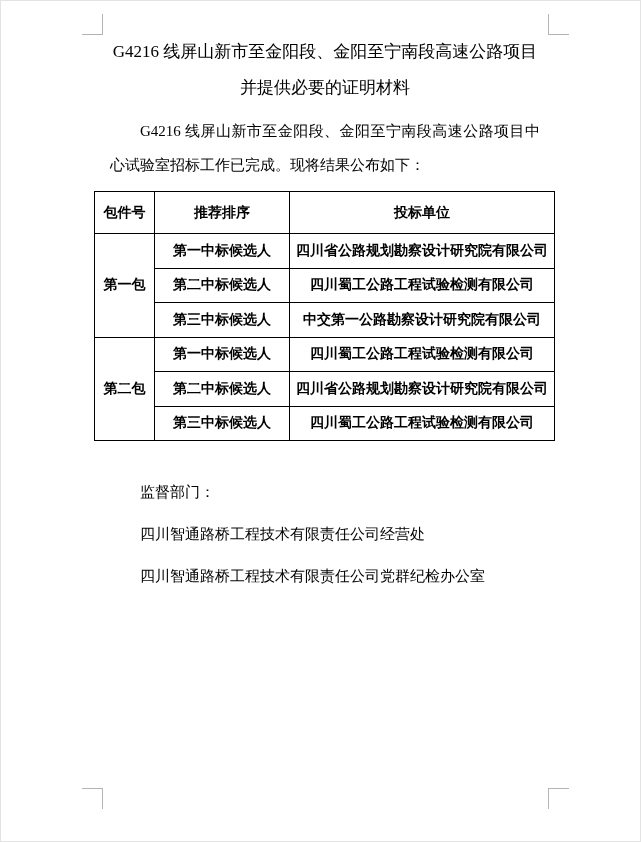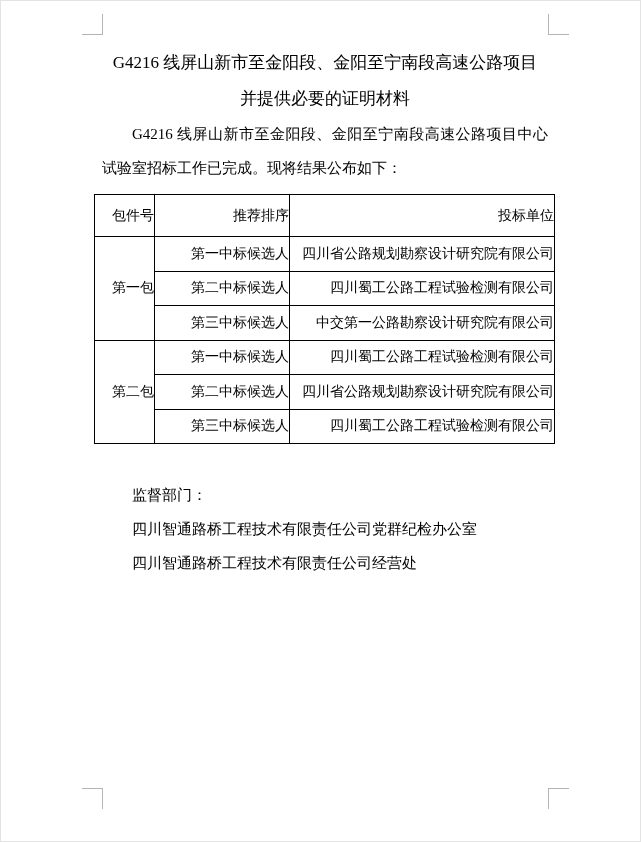--- a/index.html
+++ b/index.html
@@ -14,43 +14,43 @@
     font-family: "Liberation Serif", "DejaVu Serif", serif;
     color: #000000;
   }
   
   .mark { position: absolute; width: 20px; height: 20px; }
   .mark.tl { left: 81px;  top: 13px;  border-right: 1px solid #b4b4b4; border-bottom: 1px solid #b4b4b4; }
   .mark.tr { left: 547px; top: 13px;  border-left: 1px solid #b4b4b4;  border-bottom: 1px solid #b4b4b4; }
   .mark.bl { left: 81px;  top: 787px; border-right: 1px solid #b4b4b4; border-top: 1px solid #b4b4b4; }
   .mark.br { left: 547px; top: 787px; border-left: 1px solid #b4b4b4;  border-top: 1px solid #b4b4b4; }
 
-  .content { position: absolute; left: 101px; top: 41px; width: 446px; }
+  .content { position: absolute; left: 101px; top: 30px; width: 446px; }
 
   h1.title { margin: 0; padding-top: 3px; font-size: 17px; font-weight: normal;
              line-height: 36px; text-align: center; }
   h1.title span { display: block; }
 
-  p.body { margin: 0; font-size: 15px; line-height: 34px; text-align: justify; }
+  p.body { margin: 8px; font-size: 15px; line-height: 34px; text-align: justify; }
   .indent { text-indent: 2em; }
   .intro { margin-top: 4px; }
 
   table.results {
     border-collapse: collapse;
     table-layout: fixed;
     width: 460px;
     margin-left: -8px;
     margin-top: 9px;
   }
   table.results th, table.results td {
     border: 1px solid #000000;
-    text-align: right;
+    text-align: center;
     vertical-align: middle;
     font-size: 14px;
-    font-weight: normal;
+    font-weight: bold;
     padding: 0;
     overflow: hidden;
     white-space: nowrap;
   }
   table.results thead tr { height: 42px; }
   table.results tbody tr { height: 34.5px; }
   .col-package { width: 60px; }
   .col-rank    { width: 135px; }
   .col-company { width: 265px; }
 
@@ -118,18 +118,18 @@
           <td>第三中标候选人</td>
           <td>四川蜀工公路工程试验检测有限公司</td>
         </tr>
       </tbody>
     </table>
 
 
 
     <div class="supervision">
       <p class="body indent">监督部门：</p>
+      <p class="body indent">四川智通路桥工程技术有限责任公司经营处</p>
       <p class="body indent">四川智通路桥工程技术有限责任公司党群纪检办公室</p>
-      <p class="body indent">四川智通路桥工程技术有限责任公司经营处</p>
     </div>
 
   </div>
 </div>
 
 </body></html>

